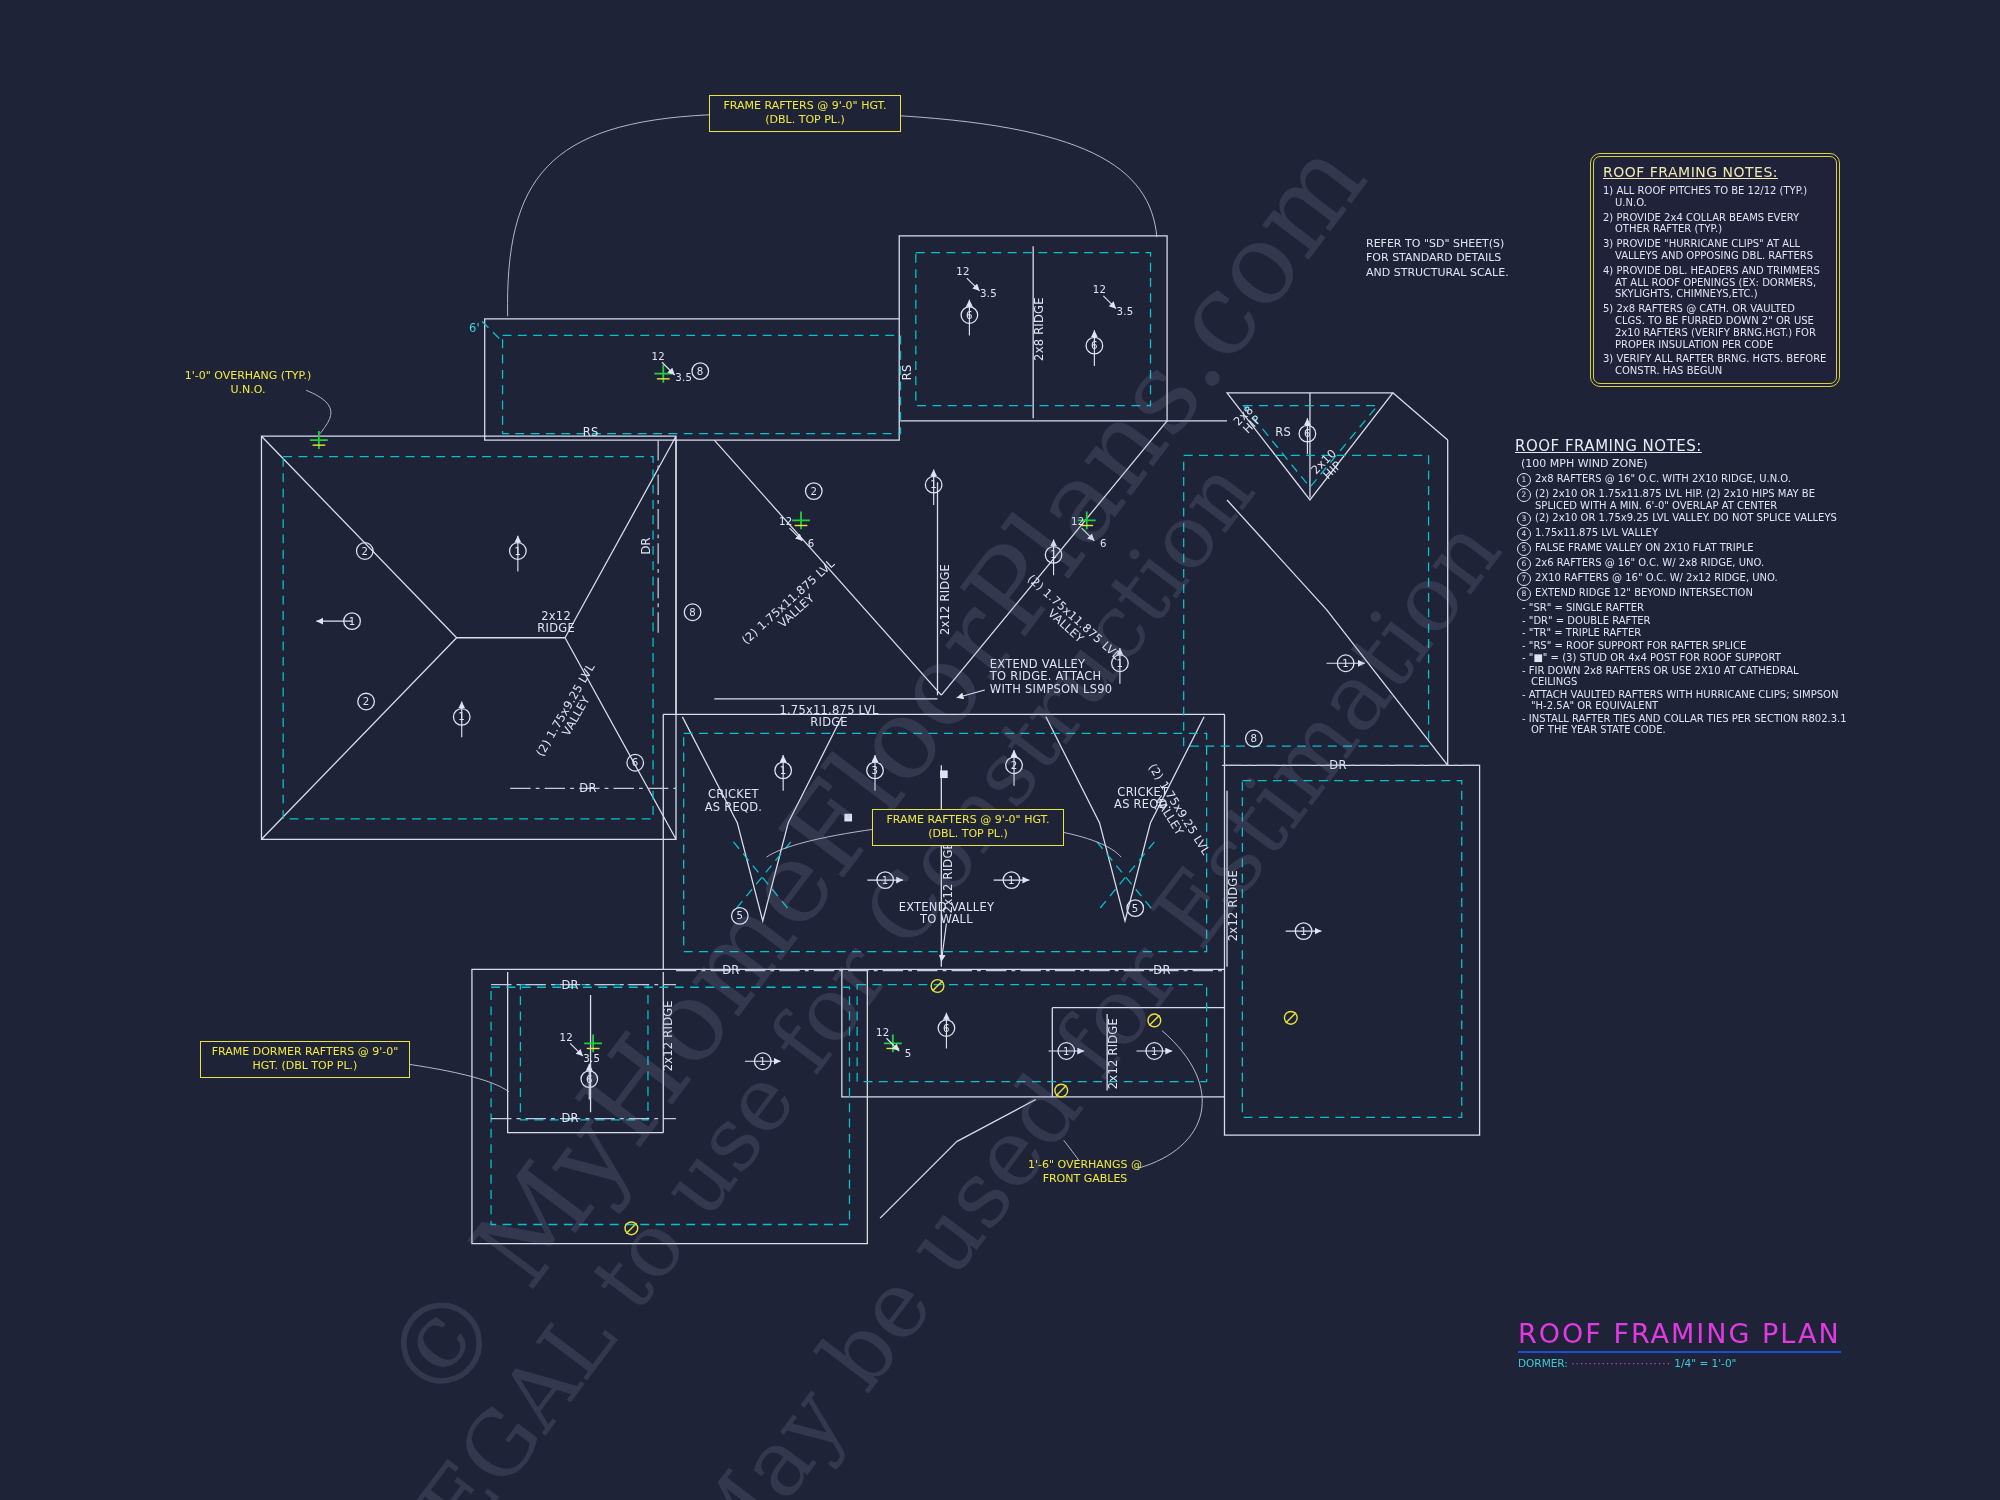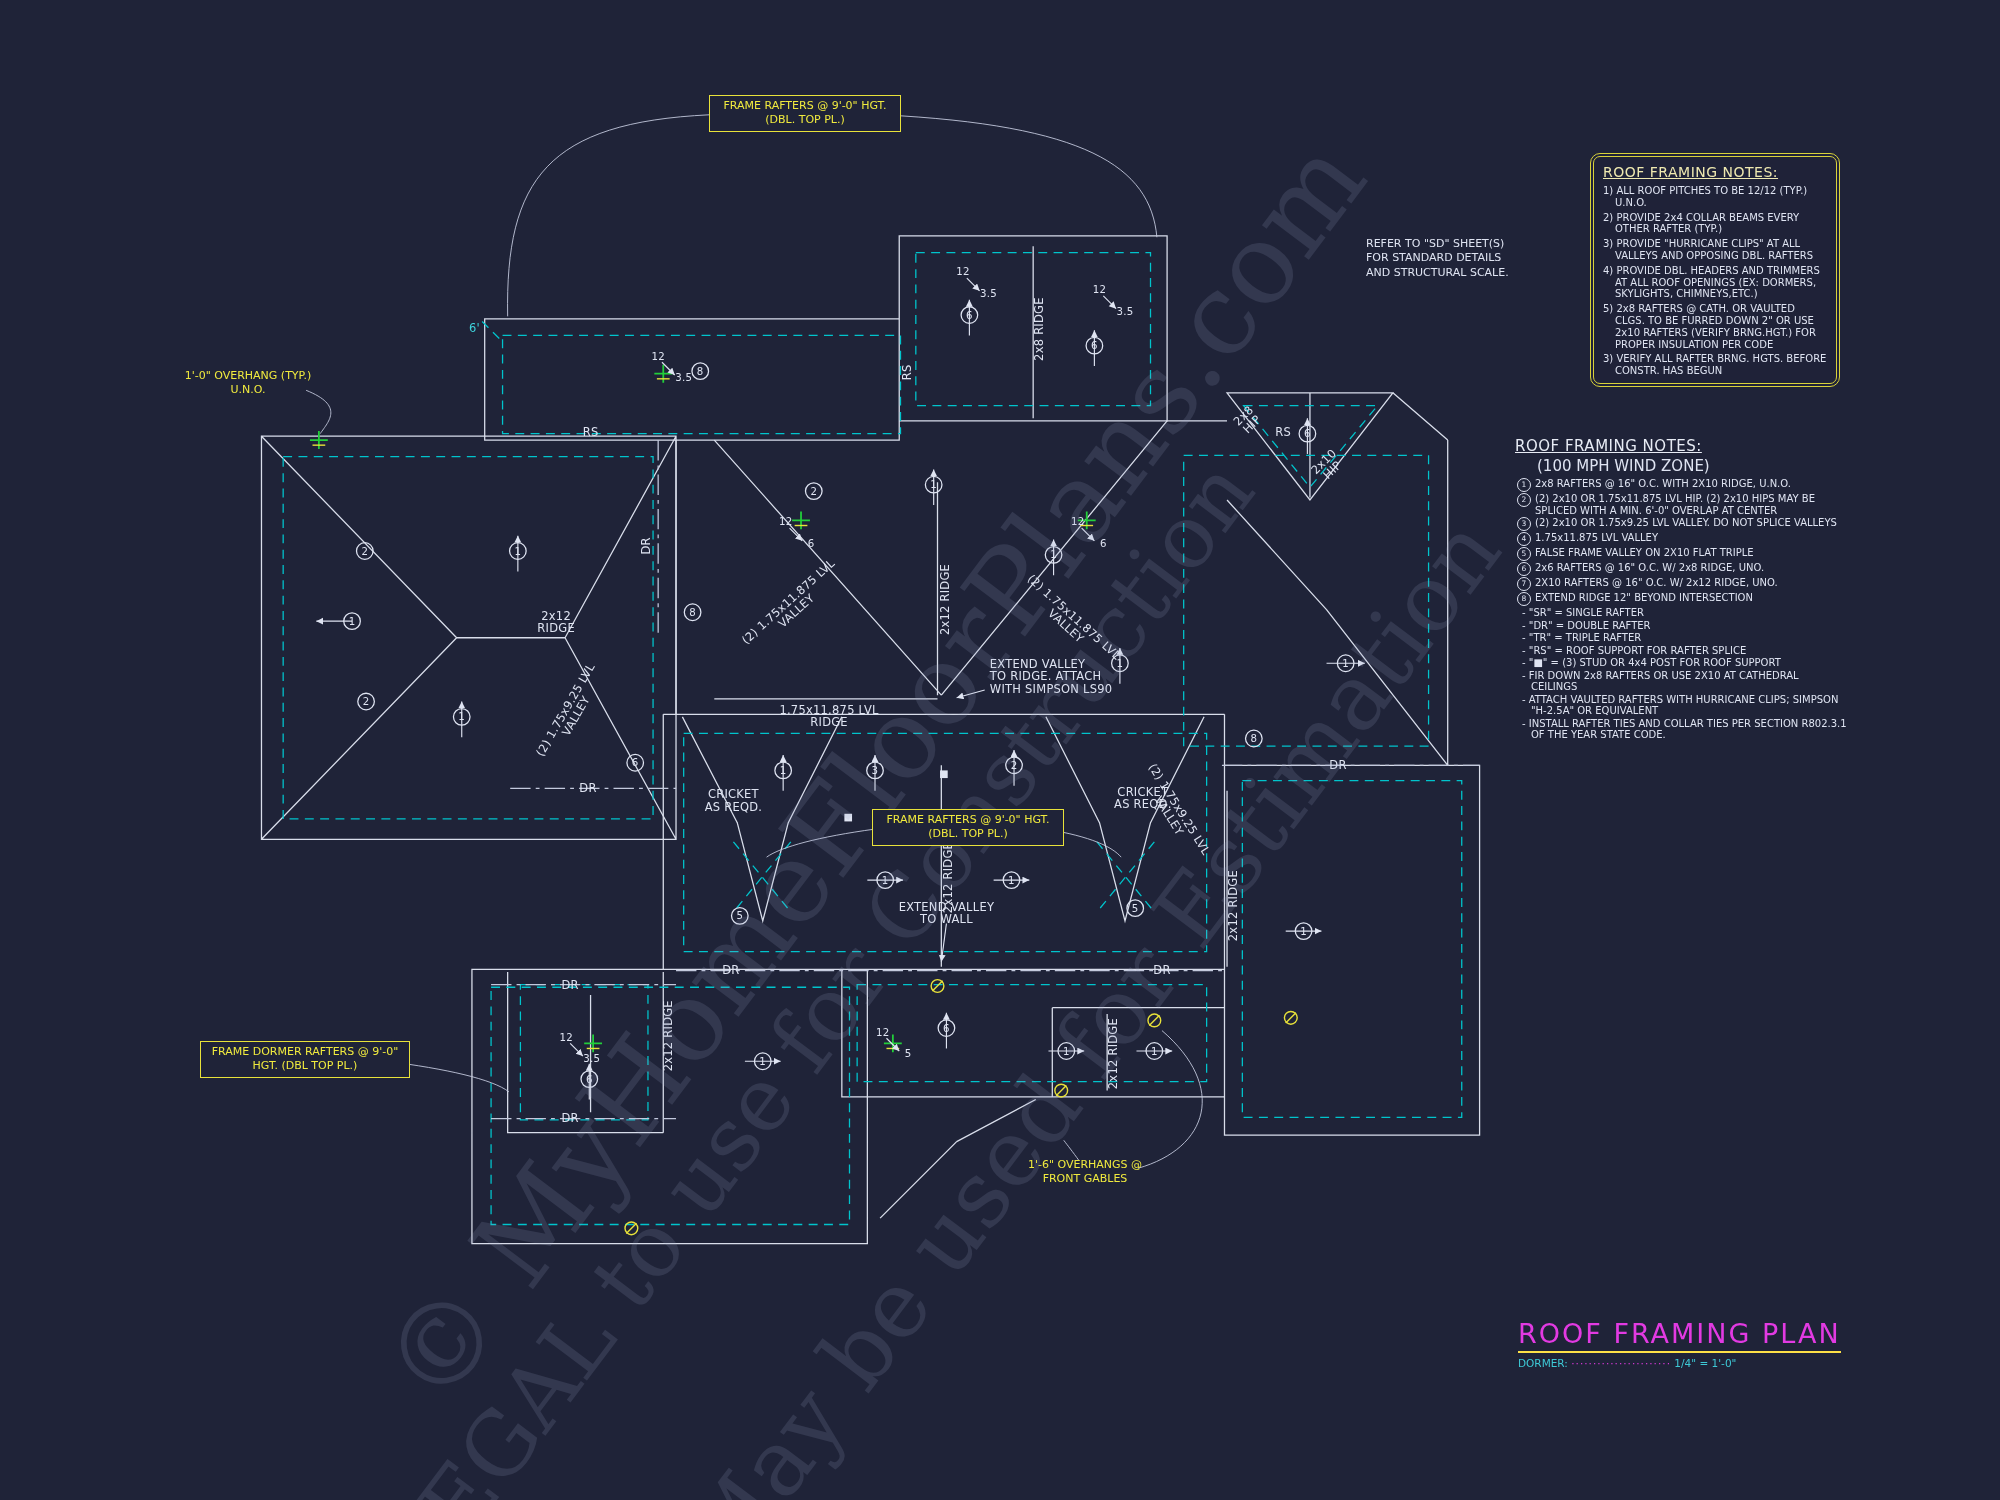--- a/index.html
+++ b/index.html
@@ -38,29 +38,29 @@
   .refer{position:absolute;left:1366px;top:237px;width:160px;color:#dfe4f2;font-size:11px;line-height:1.3}
   
   .nbox{position:absolute;left:1590px;top:153px;width:250px;height:234px;border:1px solid #d8d23a;
         border-radius:10px;padding:2px;background:rgba(31,35,56,.92);box-sizing:border-box}
   .nbox-inner{border:1px solid #d8d23a;border-radius:7px;height:100%;box-sizing:border-box;padding:7px 9px}
   .nbox-title{color:#efe9b0;font-size:14px;text-decoration:underline;margin-bottom:5px;letter-spacing:.5px}
   .nbox-item{color:#dfe4f2;font-size:10px;line-height:1.18;padding-left:12px;text-indent:-12px;margin-bottom:3px}
   
   .nlist{position:absolute;left:1515px;top:437px;width:332px}
   .nlist-title{color:#e8ecf5;font-size:15px;text-decoration:underline;letter-spacing:.5px}
-  .nlist-sub{color:#dfe4f2;font-size:15px;margin:2px 0 3px 22px}
+  .nlist-sub{color:#dfe4f2;font-size:11px;margin:2px 0 3px 6px}
   .nrow{display:flex;color:#dfe4f2;font-size:10px;line-height:1.15;margin-bottom:1px}
   .nrow .kn{flex:0 0 12px;height:12px;border:1px solid #dfe4f2;border-radius:50%;font-size:7.5px;
             display:flex;align-items:center;justify-content:center;margin:0 4px 0 2px}
   .nrow .kt{flex:1}
   .nbul{color:#dfe4f2;font-size:10px;line-height:1.15;padding-left:16px;text-indent:-9px;margin-bottom:1px}
   
   .tblock{position:absolute;left:1518px;top:1318px}
-  .ttitle{color:#e23ae2;font-size:27px;letter-spacing:2px;border-bottom:2px solid #fde047;
+  .ttitle{color:#e23ae2;font-size:27px;letter-spacing:2px;border-bottom:2px solid #1d4ed8;
           padding-bottom:2px;display:inline-block}
   .tscale{margin-top:4px;font-size:10.5px;white-space:nowrap}
   .tscale .sl{color:#3ec9d6}.tscale .sd{color:#e23ae2;letter-spacing:1px}.tscale .sv{color:#3ec9d6}
 </style>
 </head>
 <body>
 
 <div class="sheet">
 
   <svg class="plan" viewBox="0 0 1568 1176" width="2000" height="1500">

